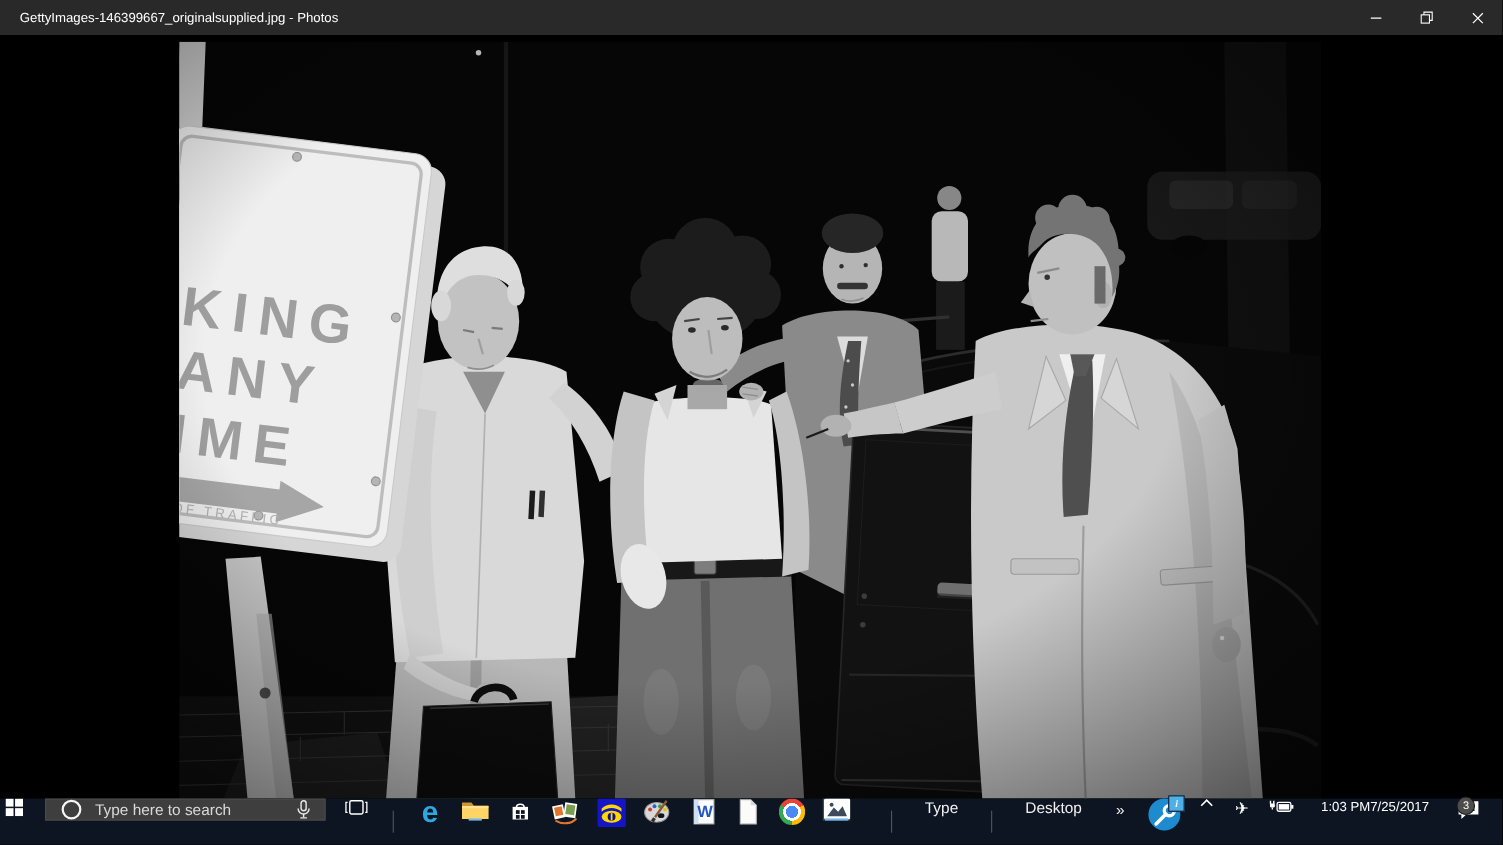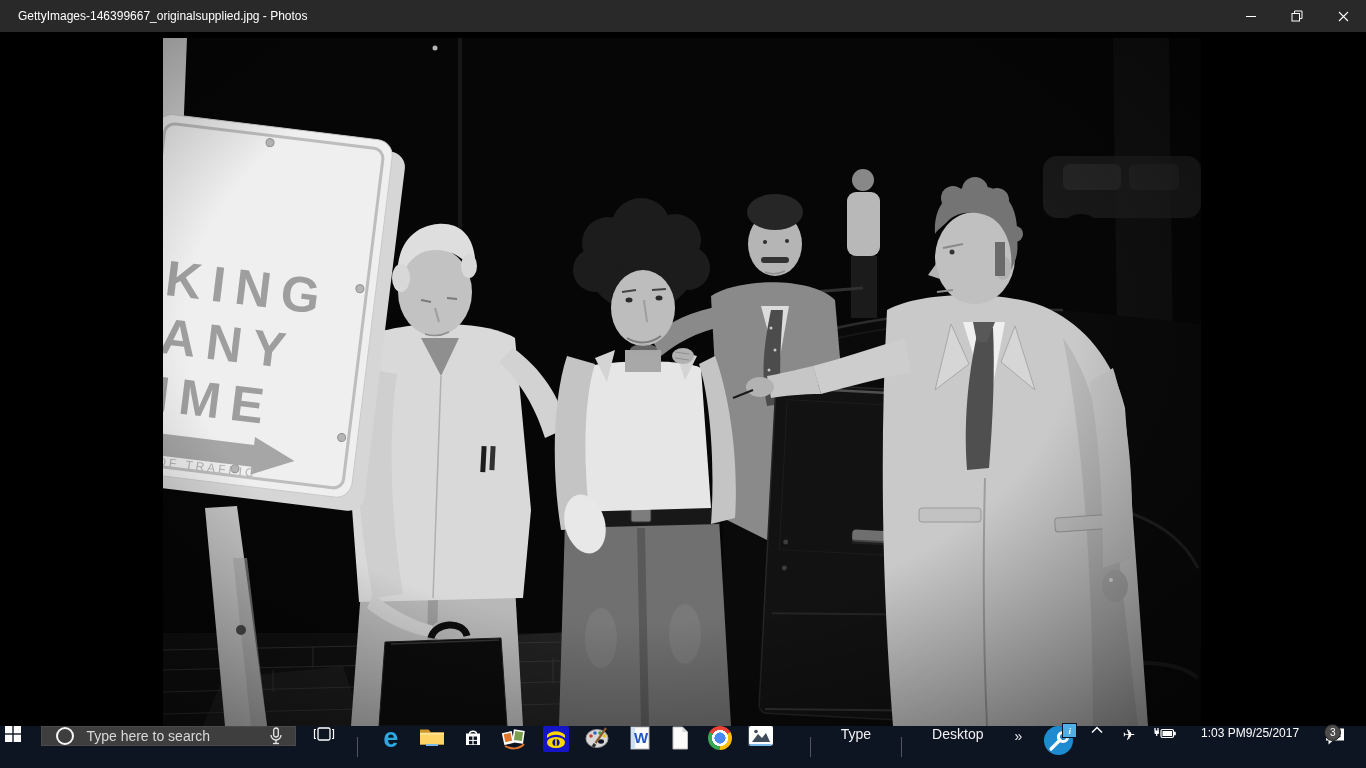--- a/index.html
+++ b/index.html
@@ -466,21 +466,21 @@
         <rect x="1.5" y="4.5" width="4.5" height="3.5" rx="1" fill="#fff"></rect>
         <line x1="3.7" y1="8" x2="3.7" y2="10" stroke="#fff" stroke-width="1.2"></line>
         <rect x="8" y="3.5" width="12.5" height="8" rx="1.5" fill="none" stroke="#fff" stroke-width="1.2"></rect>
         <rect x="20.8" y="5.8" width="2" height="3.4" fill="#fff"></rect>
         <rect x="9.5" y="5" width="9.5" height="5" fill="#fff"></rect>
       </svg>
     </button>
 
     <button class="clock">
       <span>1:03 PM</span>
-      <span>9/25/2017</span>
+      <span>7/25/2017</span>
     </button>
 
     <button class="tray-btn action">
       <svg width="22" height="19">
         <path d="M2,2.5 h18 v12 h-11 l-4.5,4 v-4 h-2.5 z" fill="#fff"></path>
         <path d="M5.5,7 h11 M5.5,10.5 h11" stroke="#0d1422" stroke-width="1.5"></path>
       </svg>
       <span class="ac-badge">3</span>
     </button>
 

